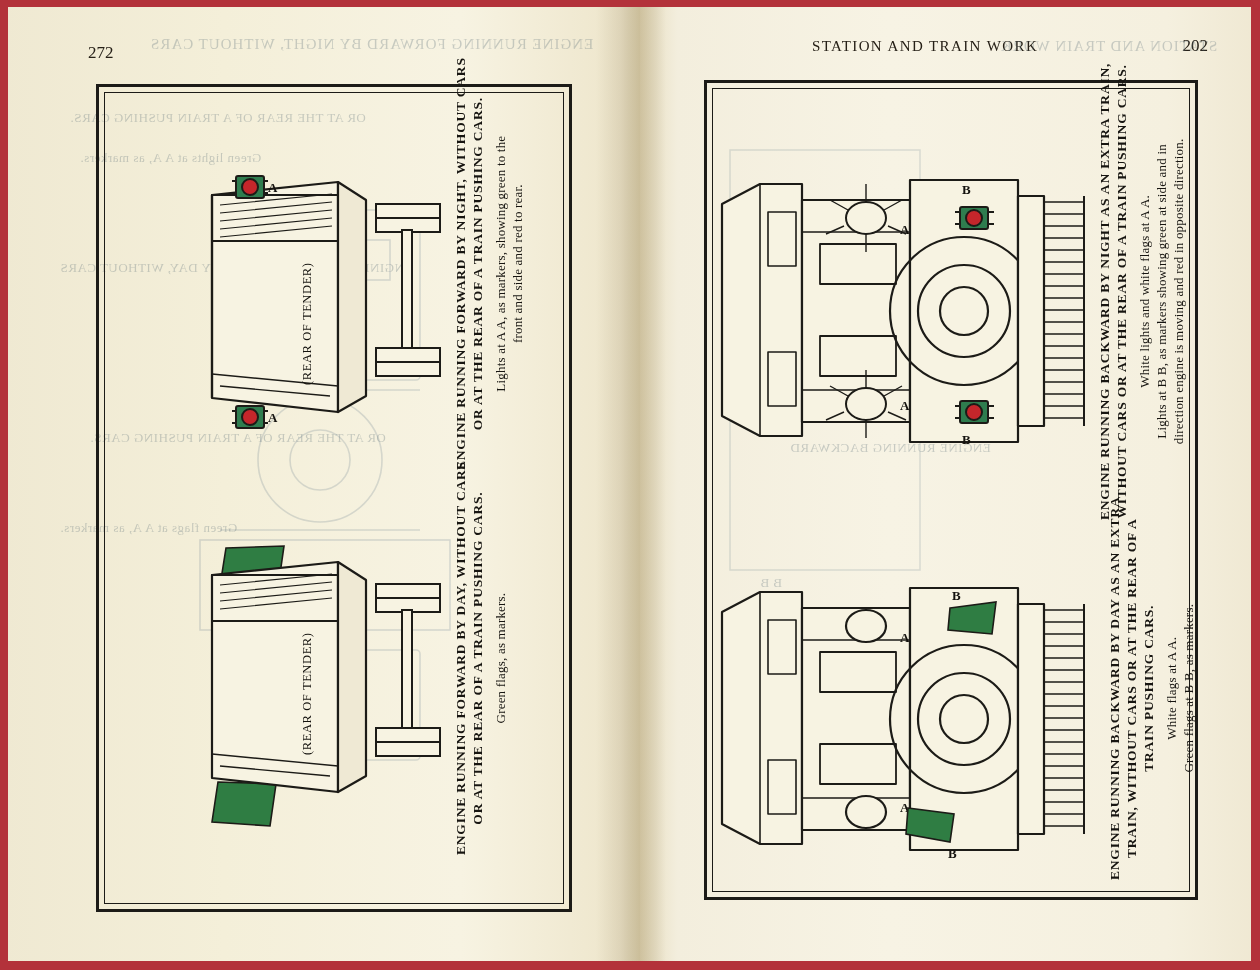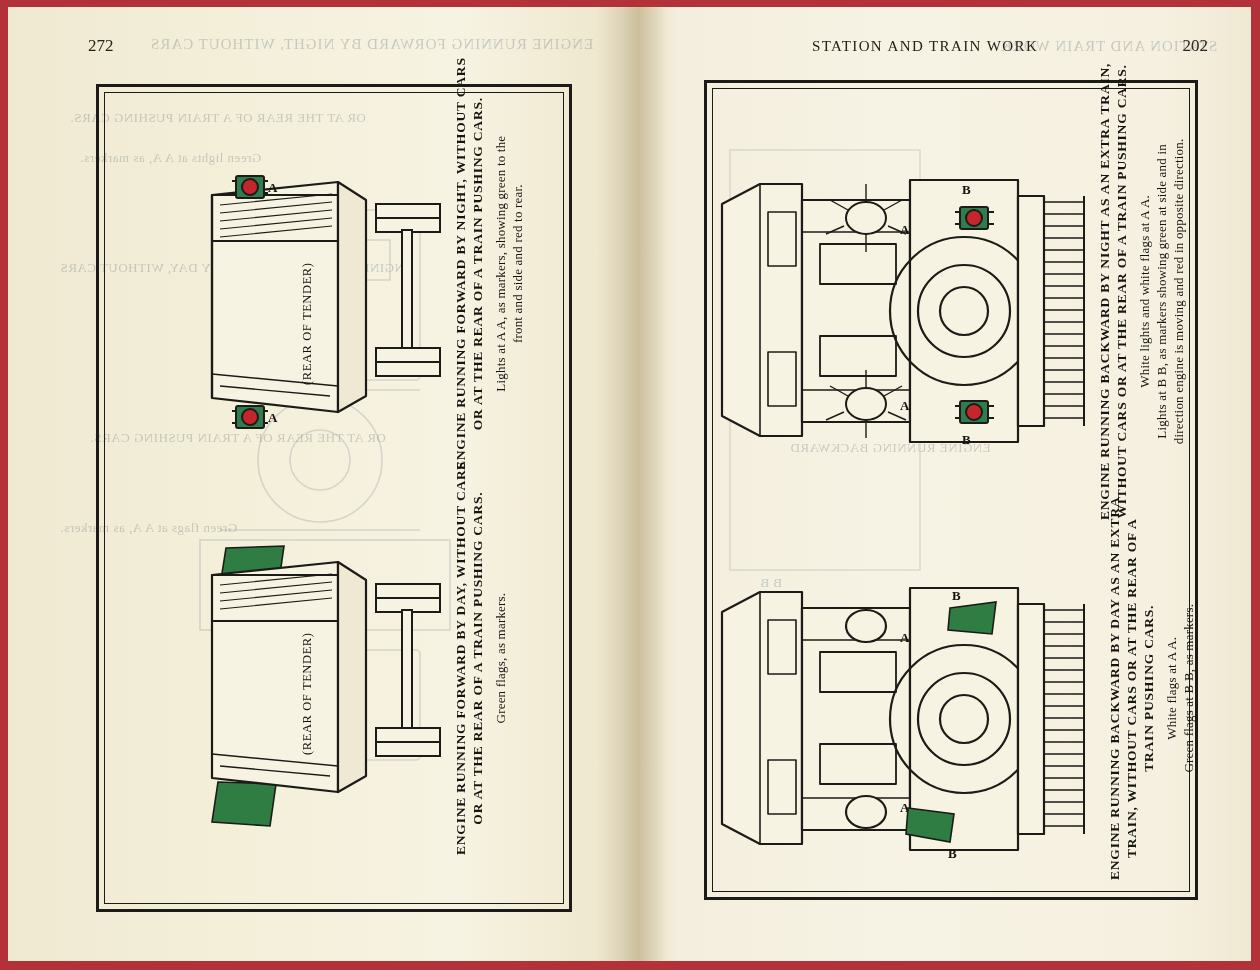--- a/index.html
+++ b/index.html
@@ -59,21 +59,21 @@
     color: #262017;
     font-size: 15px;
     white-space: nowrap;
   }
   .folio {
     position: absolute;
     font-size: 17px;
     color: #262017;
     font-family: "Liberation Serif", serif;
   }
-  #folio-left  { left: 88px;  top: 36px; }
+  #folio-left  { left: 88px;  top: 43px; }
   #folio-right { right: 52px; top: 36px; }
   #runhead-left  { left: 195px; top: 38px; }
   #runhead-right { left: 812px; top: 38px; }
 
   
   .ghost {
     position: absolute;
     color: rgba(90,110,120,0.30);
     font-size: 13px;
     letter-spacing: 0.5px;

